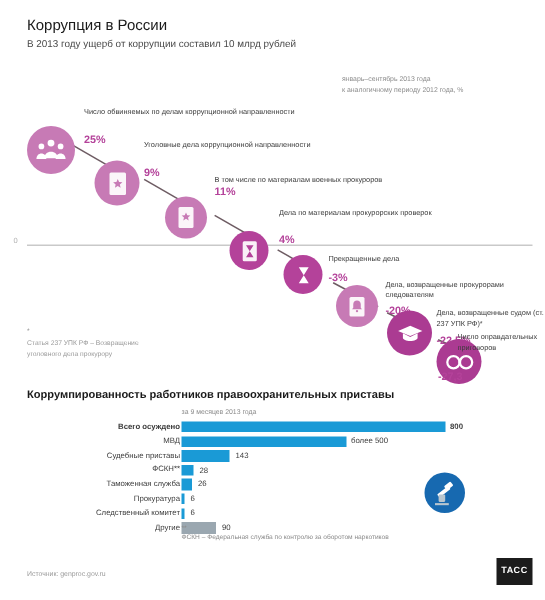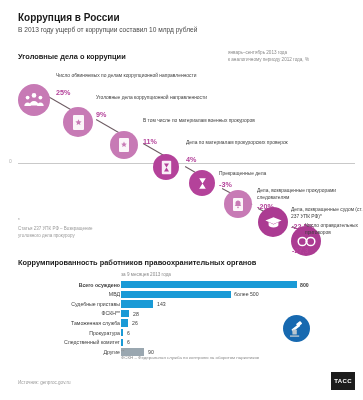--- a/index.html
+++ b/index.html
@@ -9,21 +9,21 @@
     font-family:"Liberation Sans","DejaVu Sans",sans-serif;
     color:#2b2b2b;
     overflow:hidden;
     position:relative;
   }
   .page{position:absolute;left:0;top:0;width:363px;height:400px;}
 
   
   .h-title{
     position:absolute;left:18px;top:12px;
-    font-size:10px;font-weight:bold;color:#1a1a1a;letter-spacing:0;
+    font-size:10px;font-weight:normal;color:#1a1a1a;letter-spacing:0;
   }
   .h-sub{
     position:absolute;left:18px;top:26px;
     font-size:6.6px;color:#4a4a4a;
   }
 
   
   .s1-title{
     position:absolute;left:18px;top:52px;
     font-size:7.4px;font-weight:bold;color:#1a1a1a;
@@ -111,21 +111,20 @@
   }
 </style>
 </head>
 <body>
 
 <div class="page">
 
   <div class="h-title">Коррупция в России</div>
   <div class="h-sub">В 2013 году ущерб от коррупции составил 10 млрд рублей</div>
 
-  <div class="s1-title">Уголовные дела о коррупции</div>
   <div class="s1-note">
     <div>январь–сентябрь 2013 года</div>
     <div>к аналогичному периоду 2012 года, %</div>
   </div>
 
   <div class="baseline-zero">0</div>
   <div class="baseline"></div>
 
   <div class="connector" style="left:48px;top:96px;width:36px;background:#6e5c63;transform:rotate(30deg);"></div>
   <div class="connector" style="left:96px;top:119px;width:36px;transform:rotate(30deg);"></div>
@@ -163,21 +162,21 @@
 
   <div class="node" style="left:110px;top:131px;width:28px;height:28px;background:#c77ab5;">
     <svg class="glyph" width="12" height="16" viewBox="0 0 12 16">
       <rect x="1" y="1" width="10" height="14" rx="1" fill="#ffffff" opacity="0.92"></rect>
       <path d="M6 4.6l.85 1.85 2.05.2-1.55 1.4.45 1.95L6 8.9l-1.8 1.1.45-1.95-1.55-1.4 2.05-.2z" fill="#c77ab5"></path>
     </svg>
   </div>
   <div class="lbl" style="left:143px;top:117px;">
     <span>В том числе по материалам военных прокуроров</span>
   </div>
-  <div class="val" style="left:143px;top:137px;color:#b4429a;">11%</div>
+  <div class="val" style="left:143px;top:123px;color:#b4429a;">11%</div>
 
   <div class="node" style="left:153px;top:154px;width:26px;height:26px;background:#b4429a;">
     <svg class="glyph" width="11" height="15" viewBox="0 0 11 15">
       <rect x="0.8" y="0.8" width="9.4" height="13.4" rx="1" fill="#ffffff" opacity="0.92"></rect>
       <path d="M3 3.5h5l-2.5 4 2.5 4h-5l2.5-4z" fill="#b4429a"></path>
     </svg>
   </div>
   <div class="lbl" style="left:186px;top:139px;">
     <span>Дела по материалам прокурорских проверок</span>
   </div>
@@ -226,21 +225,21 @@
   <div class="lbl" style="left:305px;top:222px;width:56px;">
     <span>Число оправдательных приговоров</span>
   </div>
   <div class="val" style="left:292px;top:246px;color:#b4429a;">-27,3</div>
 
   <div class="footnote1">
     <div style="margin-bottom:1px;">*</div>
     <div style="width:78px;">Статья 237 УПК РФ – Возвращение уголовного дела прокурору</div>
   </div>
 
-  <div class="s2-title">Коррумпированность работников правоохранительных органов</div>
+  <div class="s2-title">Коррумпированность работников правоохранительных приставы</div>
   <div class="s2-note">за 9 месяцев 2013 года</div>
 
   <div class="bars">
 
     <div class="barrow">
       <div class="barlabel bold">Всего осуждено</div>
       <div class="bartrack">
         <div class="bar" style="width:176px;"></div>
       </div>
       <div class="barval bold" style="left:300px;">800</div>

